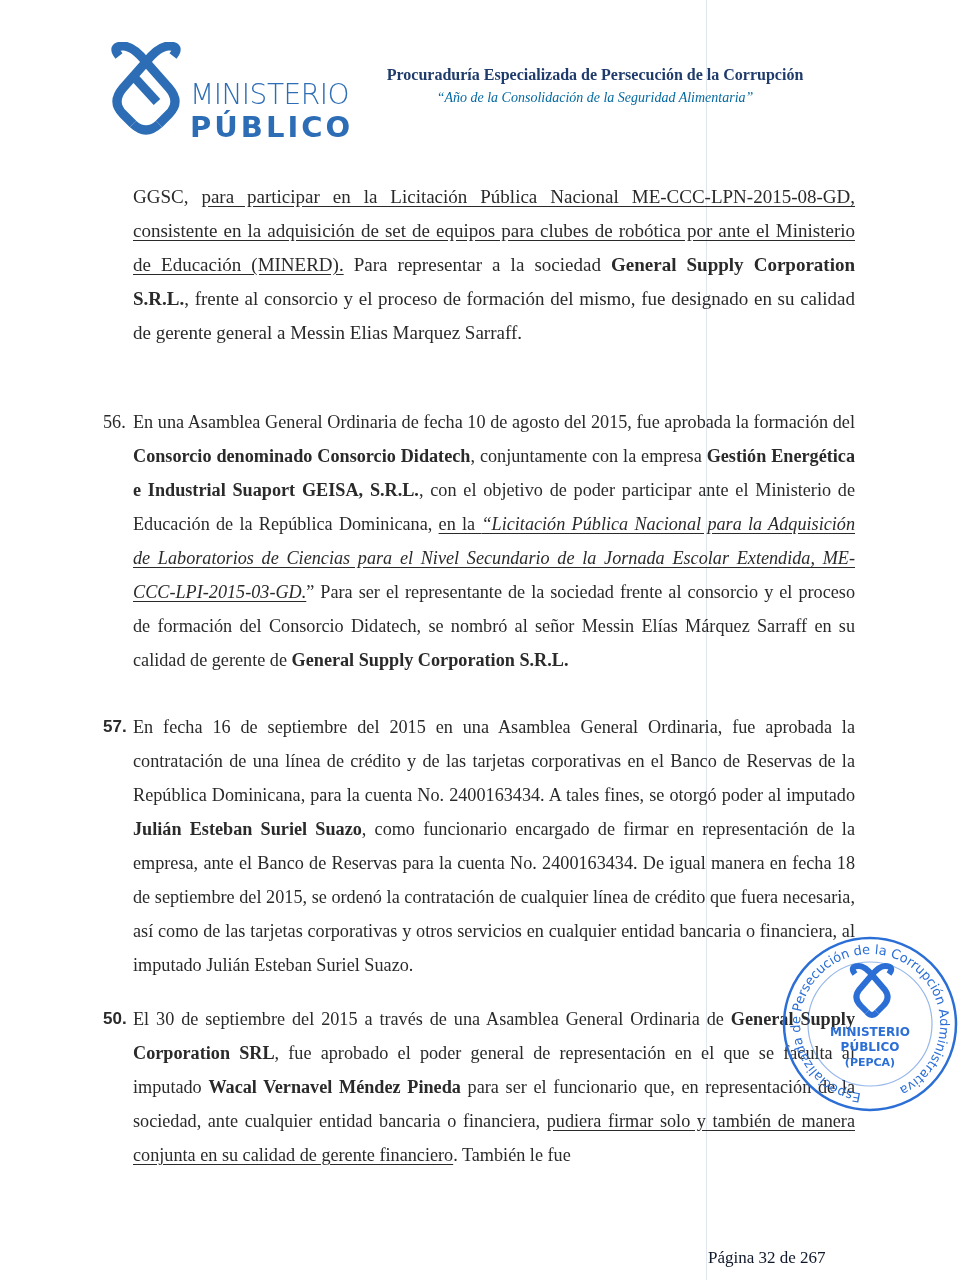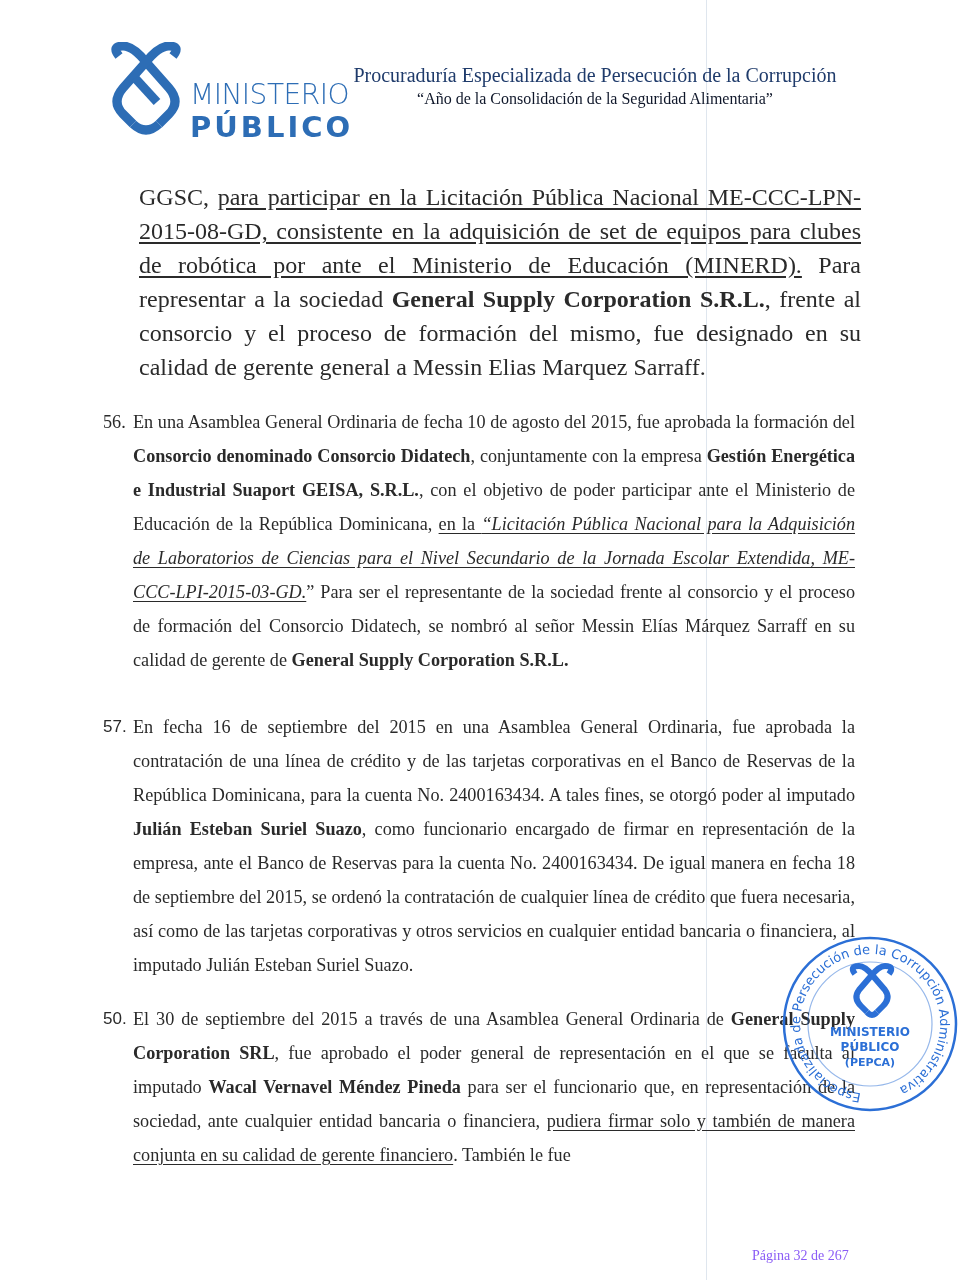--- a/index.html
+++ b/index.html
@@ -6,34 +6,34 @@
   body { width: 980px; height: 1280px; position: relative; overflow: hidden;
          font-family: "Liberation Serif", "DejaVu Serif", serif; color: #2a2a2a; }
   .page-fold { position: absolute; left: 706px; top: 0; width: 1px; height: 1280px; background: #dfe6ee; }
   .logo { position: absolute; left: 107px; top: 42px; width: 220px; height: 100px; }
   .logo svg { position: absolute; left: 0; top: 0; }
   .logo-word1 { position: absolute; left: 83px; top: 36px; font-family: "DejaVu Sans", sans-serif;
                 font-size: 28px; color: #2d6db5; letter-spacing: -0.5px; font-weight: 300; }
   .logo-word2 { position: absolute; left: 83px; top: 68px; font-family: "DejaVu Sans", sans-serif;
                 font-size: 29px; color: #2d6db5; font-weight: bold; letter-spacing: 3px; }
   .header { position: absolute; left: 340px; top: 62px; width: 510px; text-align: center; color: #1f3b6b; }
-  .header .t1 { font-size: 20px; font-weight: normal; line-height: 26px; }
+  .header .t1 { font-size: 16px; font-weight: bold; line-height: 26px; }
   .header .t2 { font-size: 20px; font-weight: bold; line-height: 26px; }
   .header .t2 .sc { font-size: 15px; }
-  .header .motto { font-size: 16px; color: #0f172a; margin-top: 2px; }
-  .body-text { position: absolute; left: 139px; width: 722px; font-size: 24px; line-height: 34px;
+  .header .motto { font-size: 14px; font-style: italic; color: #0369a1; margin-top: 2px; }
+  .body-text { position: absolute; left: 133px; width: 722px; font-size: 19px; line-height: 34px;
                text-align: justify; }
   .para { position: absolute; left: 133px; width: 722px; font-size: 18.2px; line-height: 34px; text-align: justify; }
   .num { position: absolute; left: -30px; top: 0; font-weight: normal; font-family: Liberation Serif, serif; }
-  .num.bold { font-weight: normal; font-family: "Liberation Sans", sans-serif; font-size: 17px; }
+  .num.bold { font-weight: bold; font-family: "Liberation Sans", sans-serif; font-size: 17px; }
   b { font-weight: bold; }
   u { text-decoration: underline; text-underline-offset: 3px; }
   i { font-style: italic; }
   .stamp { position: absolute; left: 777px; top: 936px; width: 186px; height: 176px; }
-  .footer { position: absolute; left: 752px; top: 1248px; font-size: 14px; color: #8b5cf6; }
+  .footer { position: absolute; left: 708px; top: 1248px; font-size: 17px; color: #0f172a; }
 </style>
 </head>
 <body>
 
 <div class="page-fold"></div>
 
 <div class="logo">
   <svg width="78" height="96" viewBox="0 0 78 96">
     <g fill="none" stroke="#2d6db5" stroke-width="9" stroke-linejoin="round">
       <path d="M12 14 Q4 4 16 4 Q26 4 39 20 L62 46 Q74 60 62 72 L52 82"></path>

